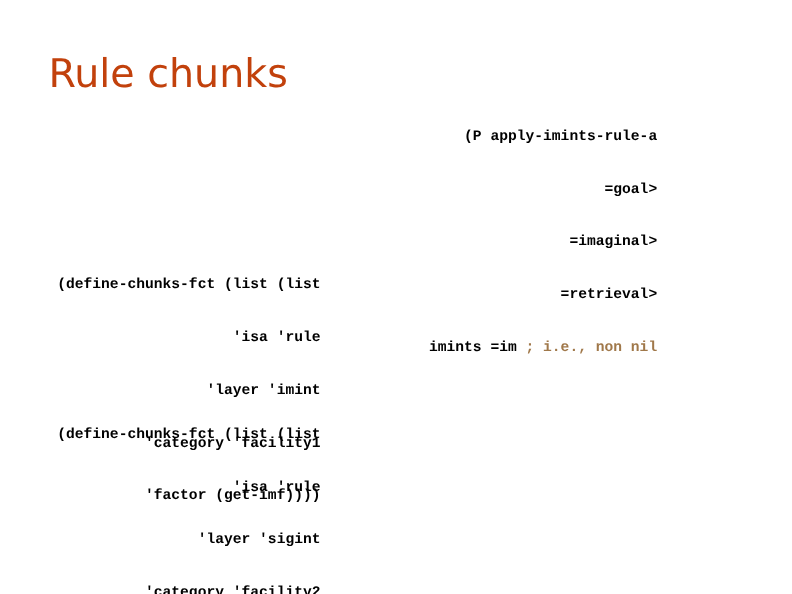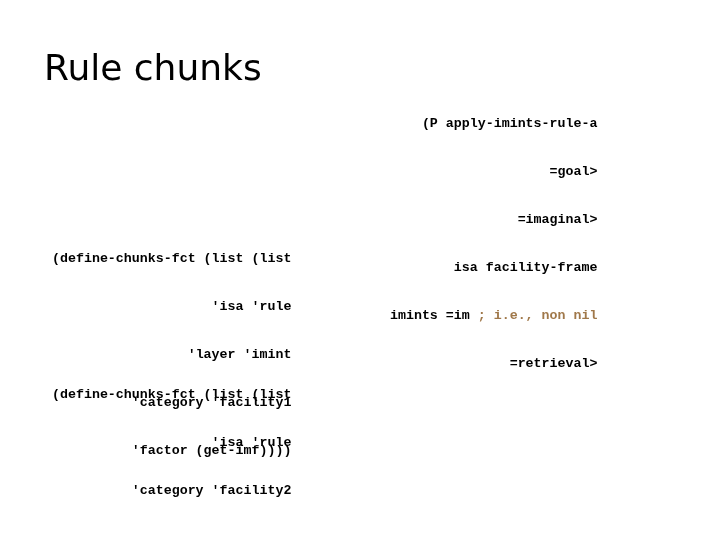--- a/index.html
+++ b/index.html
@@ -3,21 +3,21 @@
   <meta charset="utf-8">
   <style>
     html, body { margin: 0; padding: 0; }
     body {
       width: 720px; height: 540px; background: #ffffff; position: relative; overflow: hidden;
       font-family: "Liberation Sans", sans-serif; color: #000;
     }
     .title {
       position: absolute; left: 44px; top: 44px;
       font-family: "DejaVu Sans", sans-serif; font-size: 36px; line-height: 48px;
-      font-weight: normal; color: #000000; letter-spacing: 0px;
+      font-weight: normal; color: #c2410c; letter-spacing: 0px;
     }
     .code {
       position: absolute;
       font-family: "Liberation Mono", monospace;
       font-weight: bold;
       font-size: 13.3px;
       line-height: 16px;
       white-space: pre;
       color: #000;
     }
@@ -36,32 +36,32 @@
   <span class="line">(define-chunks-fct (list (list</span>
   <span class="line">  'isa 'rule</span>
   <span class="line">  'layer 'imint</span>
   <span class="line">  'category 'facility1</span>
   <span class="line">  'factor (get-imf))))</span>
 </div>
 
 <div class="code code-left-2">
   <span class="line">(define-chunks-fct (list (list</span>
   <span class="line">  'isa 'rule</span>
+  <span class="line">  'layer 'sigint</span>
   <span class="line">  'category 'facility2</span>
   
   
 </div>
 
 <div class="code code-right">
   <span class="line">(P apply-imints-rule-a</span>
   <span class="line">=goal&gt;</span>
   <span class="line">=imaginal&gt;</span>
-  <span class="line">  isa facility-frame</span>
+  <span class="line">=retrieval&gt;</span>
   <span class="line"><span>  imints =im </span><span class="comment">; i.e., non nil</span></span>
-  <span class="line">=retrieval&gt;</span>
   
   
   
   
   
   
   
   
   
   

